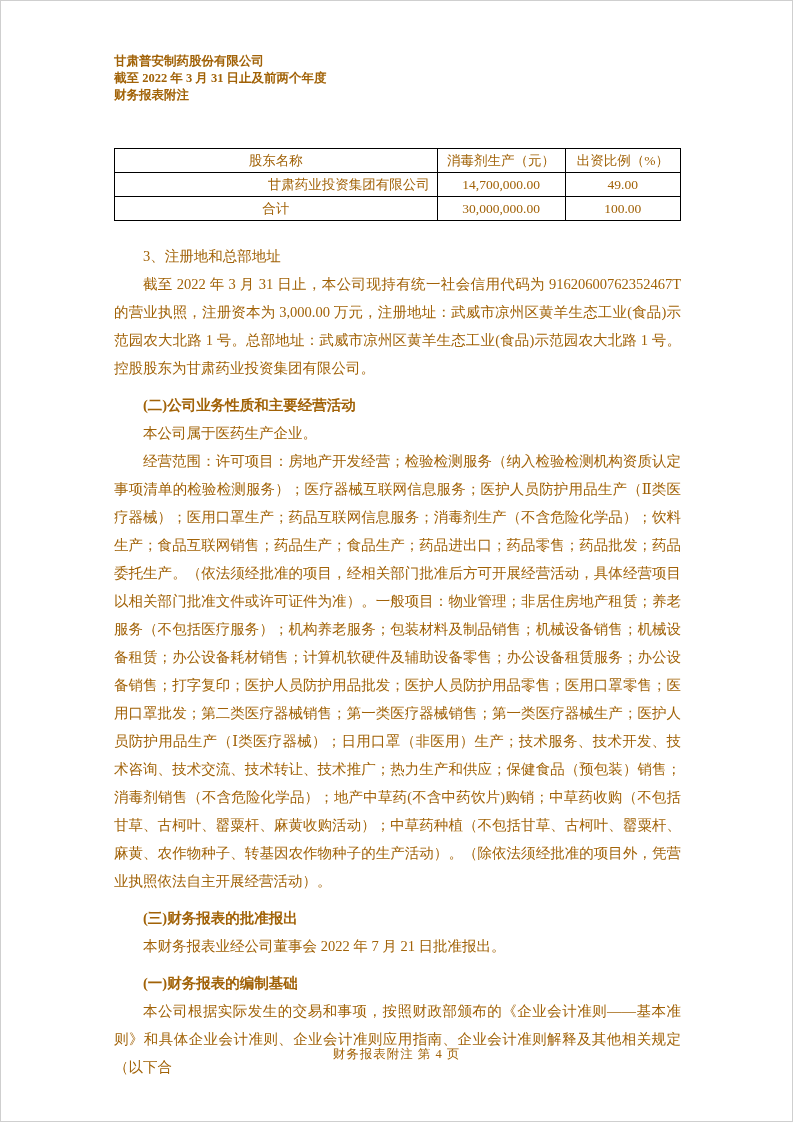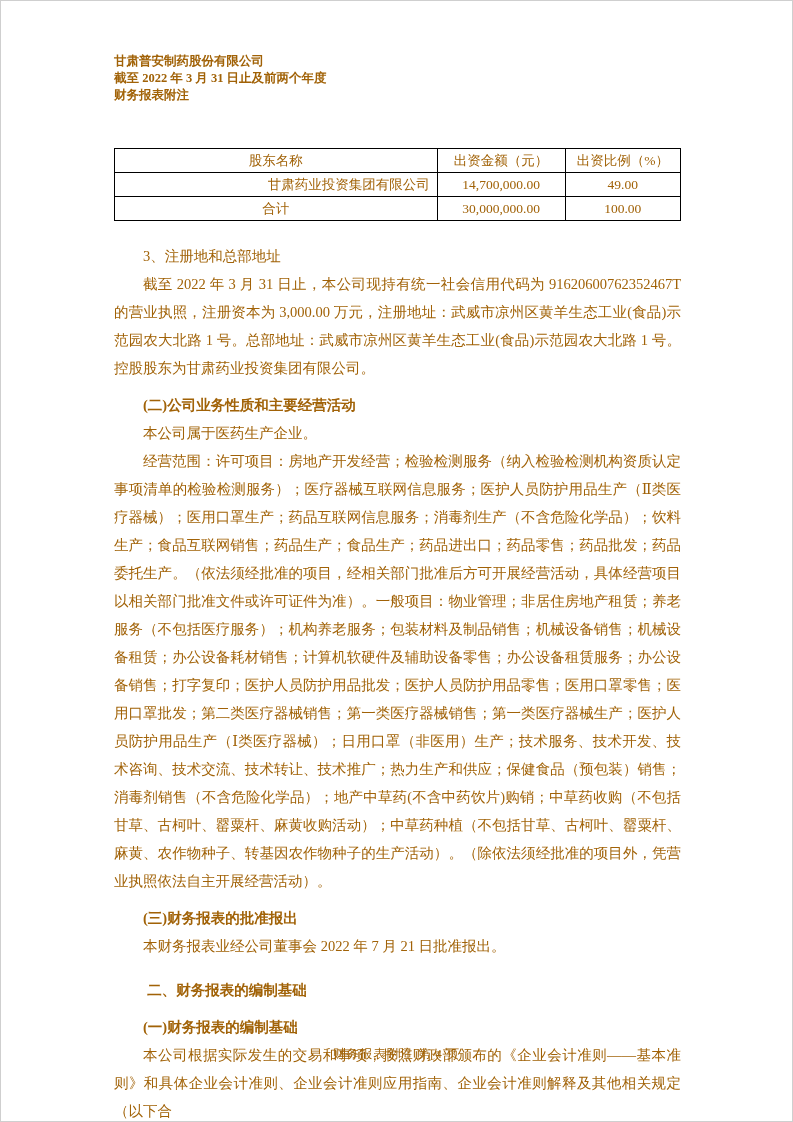--- a/index.html
+++ b/index.html
@@ -86,21 +86,21 @@
 
     <table class="tbl">
       <colgroup>
         <col class="col-name">
         <col class="col-amt">
         <col class="col-ratio">
       </colgroup>
       <thead>
         <tr>
           <th>股东名称</th>
-          <th>出资金额（元）</th>
+          <th>消毒剂生产（元）</th>
           <th>出资比例（%）</th>
         </tr>
       </thead>
       <tbody>
         <tr>
           <td class="cell-name">甘肃药业投资集团有限公司</td>
           <td class="cell-num bold">14,700,000.00</td>
           <td class="cell-num">49.00</td>
         </tr>
         <tr>
@@ -115,21 +115,20 @@
       <div class="h-num">3、注册地和总部地址</div>
       <p class="para">截至 2022 年 3 月 31 日止，本公司现持有统一社会信用代码为 91620600762352467T 的营业执照，注册资本为 3,000.00 万元，注册地址：武威市凉州区黄羊生态工业(食品)示范园农大北路 1 号。总部地址：武威市凉州区黄羊生态工业(食品)示范园农大北路 1 号。控股股东为甘肃药业投资集团有限公司。</p>
 
       <div class="h-sub">(二)公司业务性质和主要经营活动</div>
       <p class="para">本公司属于医药生产企业。</p>
       <p class="para">经营范围：许可项目：房地产开发经营；检验检测服务（纳入检验检测机构资质认定事项清单的检验检测服务）；医疗器械互联网信息服务；医护人员防护用品生产（Ⅱ类医疗器械）；医用口罩生产；药品互联网信息服务；消毒剂生产（不含危险化学品）；饮料生产；食品互联网销售；药品生产；食品生产；药品进出口；药品零售；药品批发；药品委托生产。（依法须经批准的项目，经相关部门批准后方可开展经营活动，具体经营项目以相关部门批准文件或许可证件为准）。一般项目：物业管理；非居住房地产租赁；养老服务（不包括医疗服务）；机构养老服务；包装材料及制品销售；机械设备销售；机械设备租赁；办公设备耗材销售；计算机软硬件及辅助设备零售；办公设备租赁服务；办公设备销售；打字复印；医护人员防护用品批发；医护人员防护用品零售；医用口罩零售；医用口罩批发；第二类医疗器械销售；第一类医疗器械销售；第一类医疗器械生产；医护人员防护用品生产（Ⅰ类医疗器械）；日用口罩（非医用）生产；技术服务、技术开发、技术咨询、技术交流、技术转让、技术推广；热力生产和供应；保健食品（预包装）销售；消毒剂销售（不含危险化学品）；地产中草药(不含中药饮片)购销；中草药收购（不包括甘草、古柯叶、罂粟杆、麻黄收购活动）；中草药种植（不包括甘草、古柯叶、罂粟杆、麻黄、农作物种子、转基因农作物种子的生产活动）。（除依法须经批准的项目外，凭营业执照依法自主开展经营活动）。</p>
 
       <div class="h-sub">(三)财务报表的批准报出</div>
       <p class="para">本财务报表业经公司董事会 2022 年 7 月 21 日批准报出。</p>
 
-      <div class="h-main">二、财务报表的编制基础</div>
       <div class="h-sub">(一)财务报表的编制基础</div>
       <p class="para">本公司根据实际发生的交易和事项，按照财政部颁布的《企业会计准则——基本准则》和具体企业会计准则、企业会计准则应用指南、企业会计准则解释及其他相关规定（以下合</p>
     </div>
 
   </div>
 
   <footer class="page-footer">
     <span>财务报表附注  第 4 页</span>
   </footer>
 </div>

